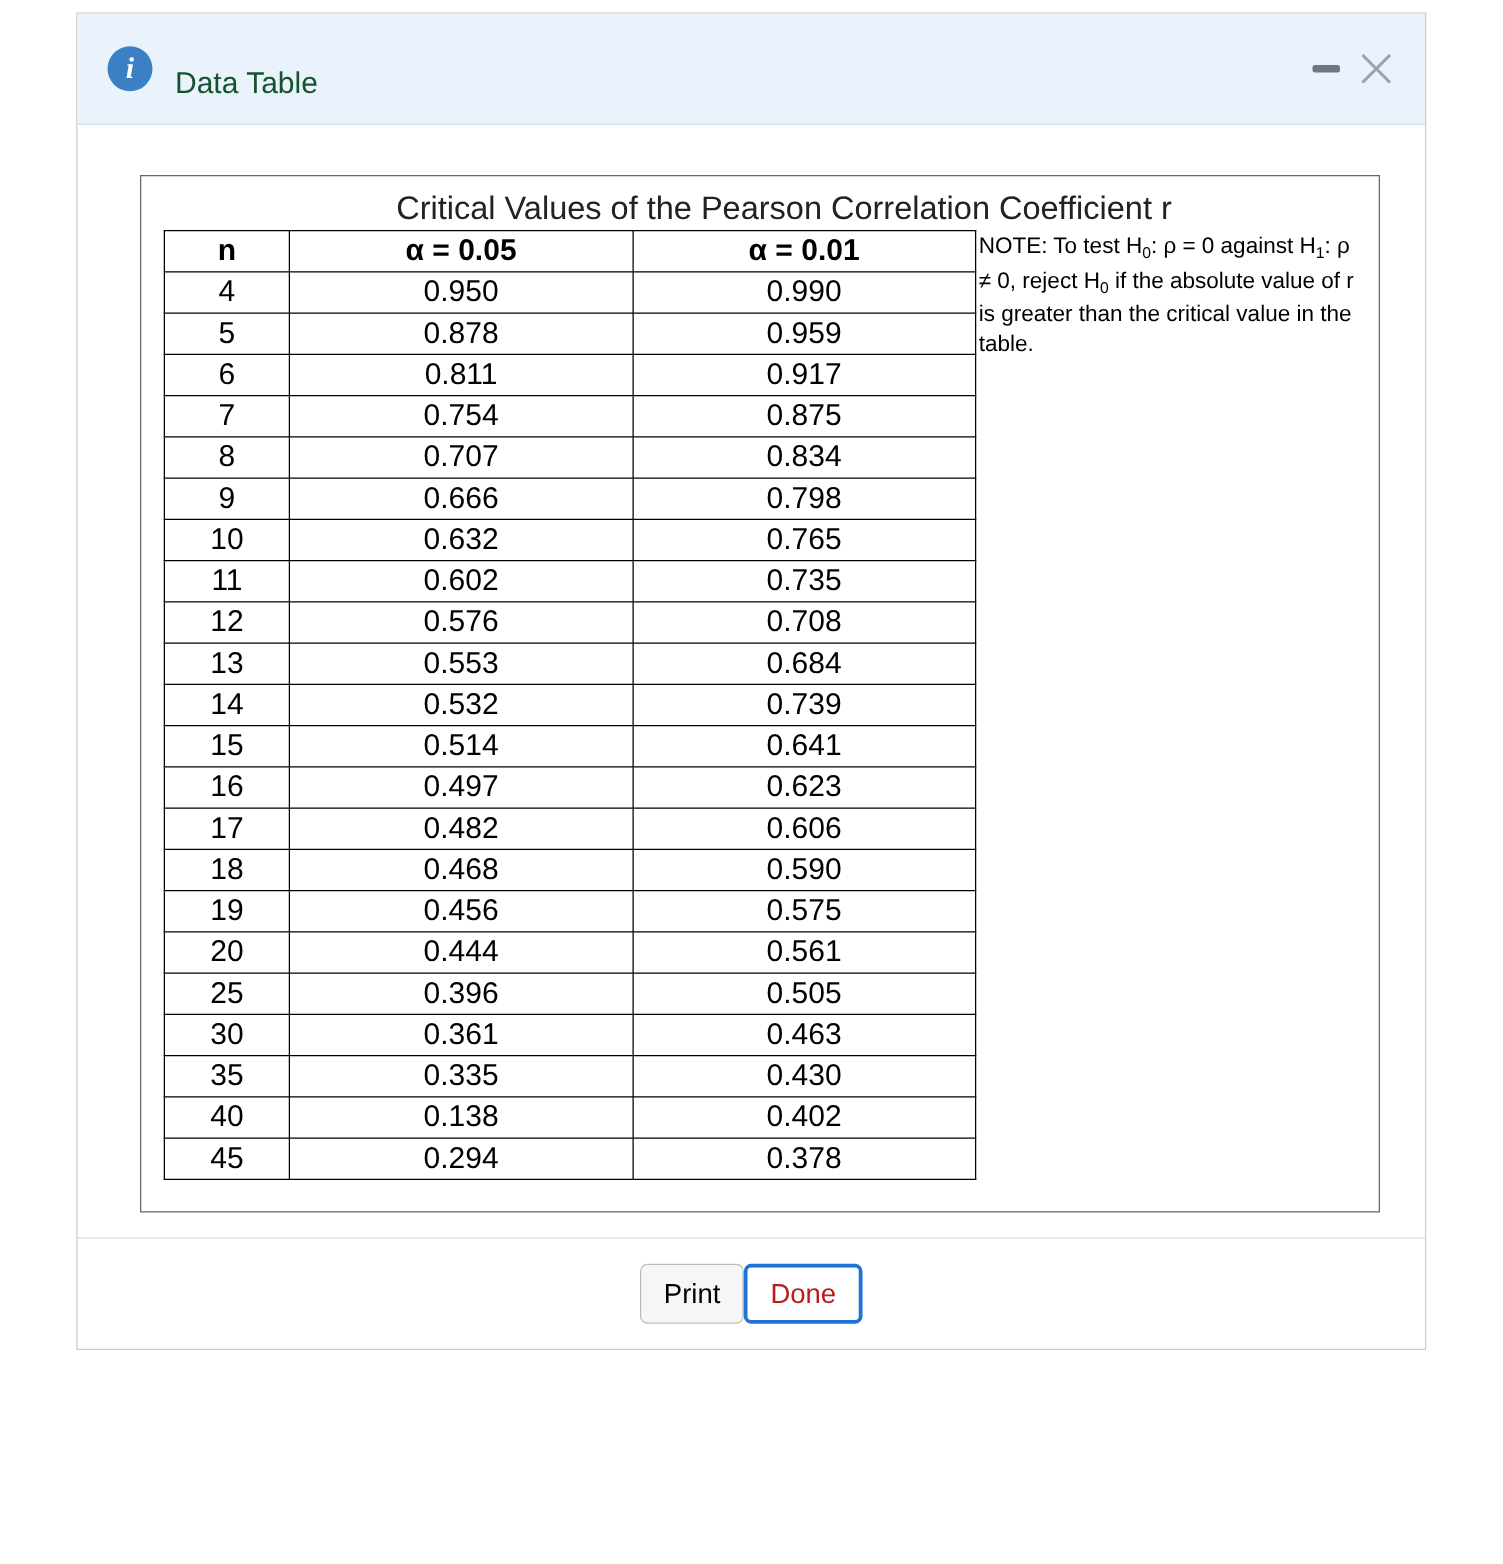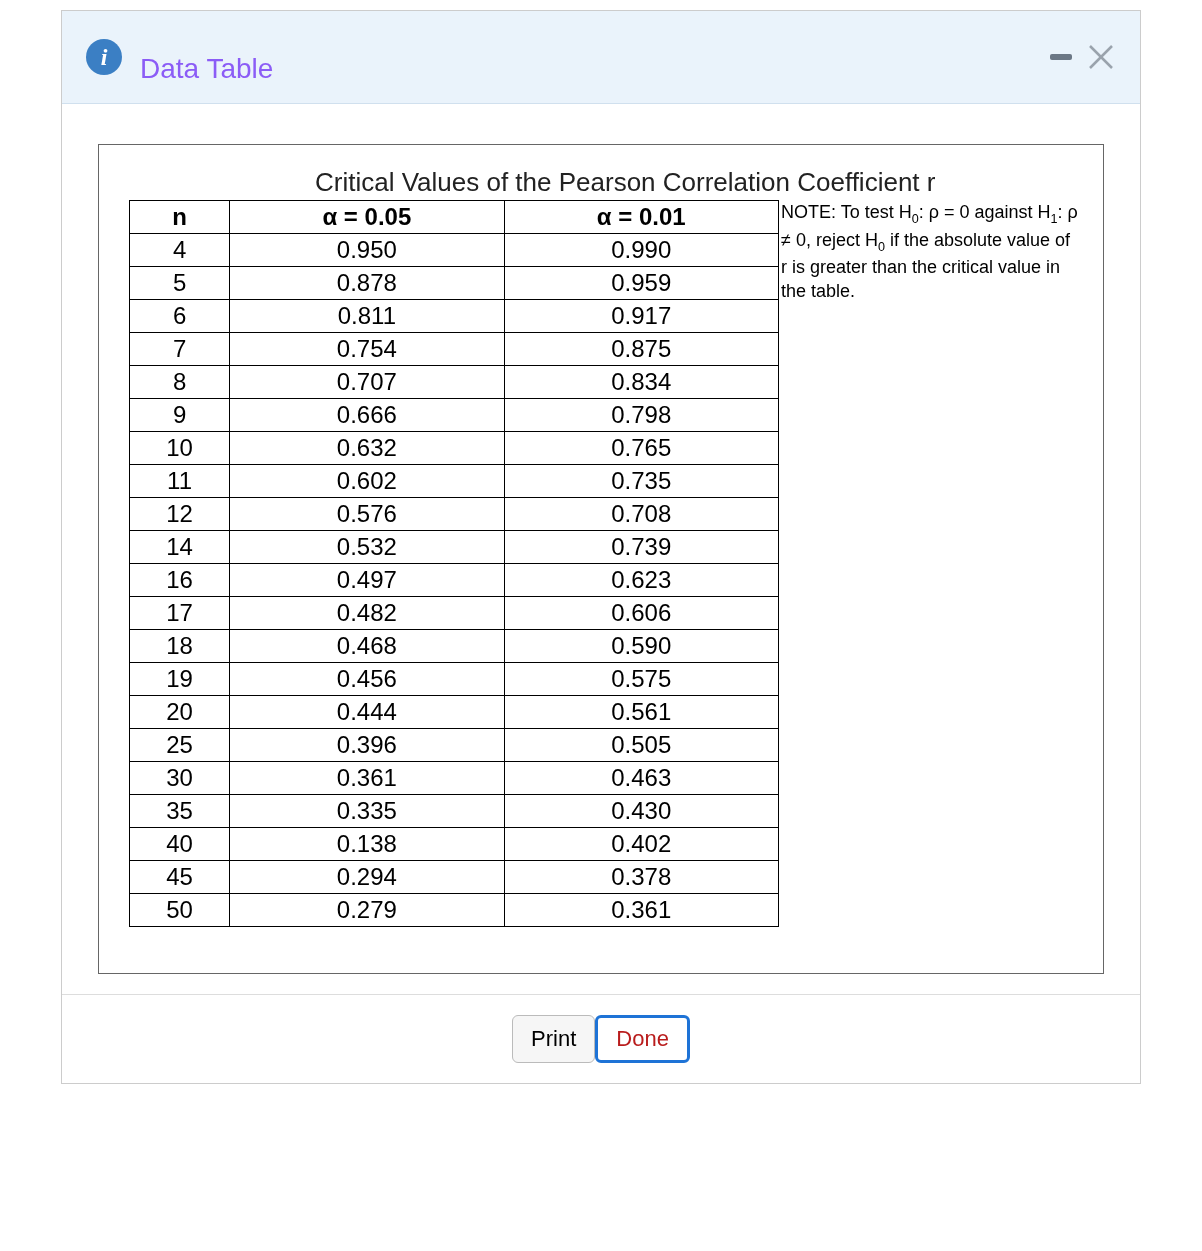--- a/index.html
+++ b/index.html
@@ -32,46 +32,47 @@
       display: inline-flex;
       align-items: center;
       justify-content: center;
       font-family: Georgia, serif;
       font-weight: bold;
       font-style: italic;
       font-size: 24px;
       flex-shrink: 0;
     }
     .titlebar-title {
-      font-size: 28px;
-      color: #8b5cf6;
+      font-size: 24px;
+      color: #14532d;
       flex: 1;
       margin-top: 24px;
     }
     .titlebar-controls {
       display: flex;
       align-items: center;
       gap: 14px;
     }
     .minimize-icon {
       width: 22px;
       height: 6px;
       background: #6b7785;
       border-radius: 2px;
     }
     .close-icon svg { display: block; }
     .content-area {
       padding: 40px 36px 20px;
     }
     .inner-frame {
       border: 1px solid #666;
-      padding: 16px;
+      padding: 4px;
       height: 830px;
       overflow: hidden;
       position: relative;
+      margin-left: 14px;
     }
     .table-title {
       font-size: 26px;
       color: #222;
       padding: 6px 0 2px 200px;
     }
     .table-wrap {
       display: flex;
       align-items: flex-start;
     }
@@ -189,25 +190,35 @@
                 <td>11</td>
                 <td>0.602</td>
                 <td>0.735</td>
               </tr>
               <tr>
                 <td>12</td>
                 <td>0.576</td>
                 <td>0.708</td>
               </tr>
               <tr>
+                <td>13</td>
+                <td>0.553</td>
+                <td>0.684</td>
+              </tr>
+              <tr>
                 <td>14</td>
                 <td>0.532</td>
                 <td>0.739</td>
               </tr>
               <tr>
+                <td>15</td>
+                <td>0.514</td>
+                <td>0.641</td>
+              </tr>
+              <tr>
                 <td>16</td>
                 <td>0.497</td>
                 <td>0.623</td>
               </tr>
               <tr>
                 <td>17</td>
                 <td>0.482</td>
                 <td>0.606</td>
               </tr>
               <tr>
@@ -242,25 +253,20 @@
               </tr>
               <tr>
                 <td>40</td>
                 <td>0.138</td>
                 <td>0.402</td>
               </tr>
               <tr>
                 <td>45</td>
                 <td>0.294</td>
                 <td>0.378</td>
-              </tr>
-              <tr>
-                <td>50</td>
-                <td>0.279</td>
-                <td>0.361</td>
               </tr>
             </tbody>
         </table>
         <div class="note-col" id="note">NOTE: To test H<sub>0</sub>: ρ = 0 against H<sub>1</sub>: ρ ≠ 0, reject H<sub>0</sub> if the absolute value of r is greater than the critical value in the table.</div>
       </div>
     </div>
   </div>
 
   <div class="button-row">
     <button class="btn">Print</button>

